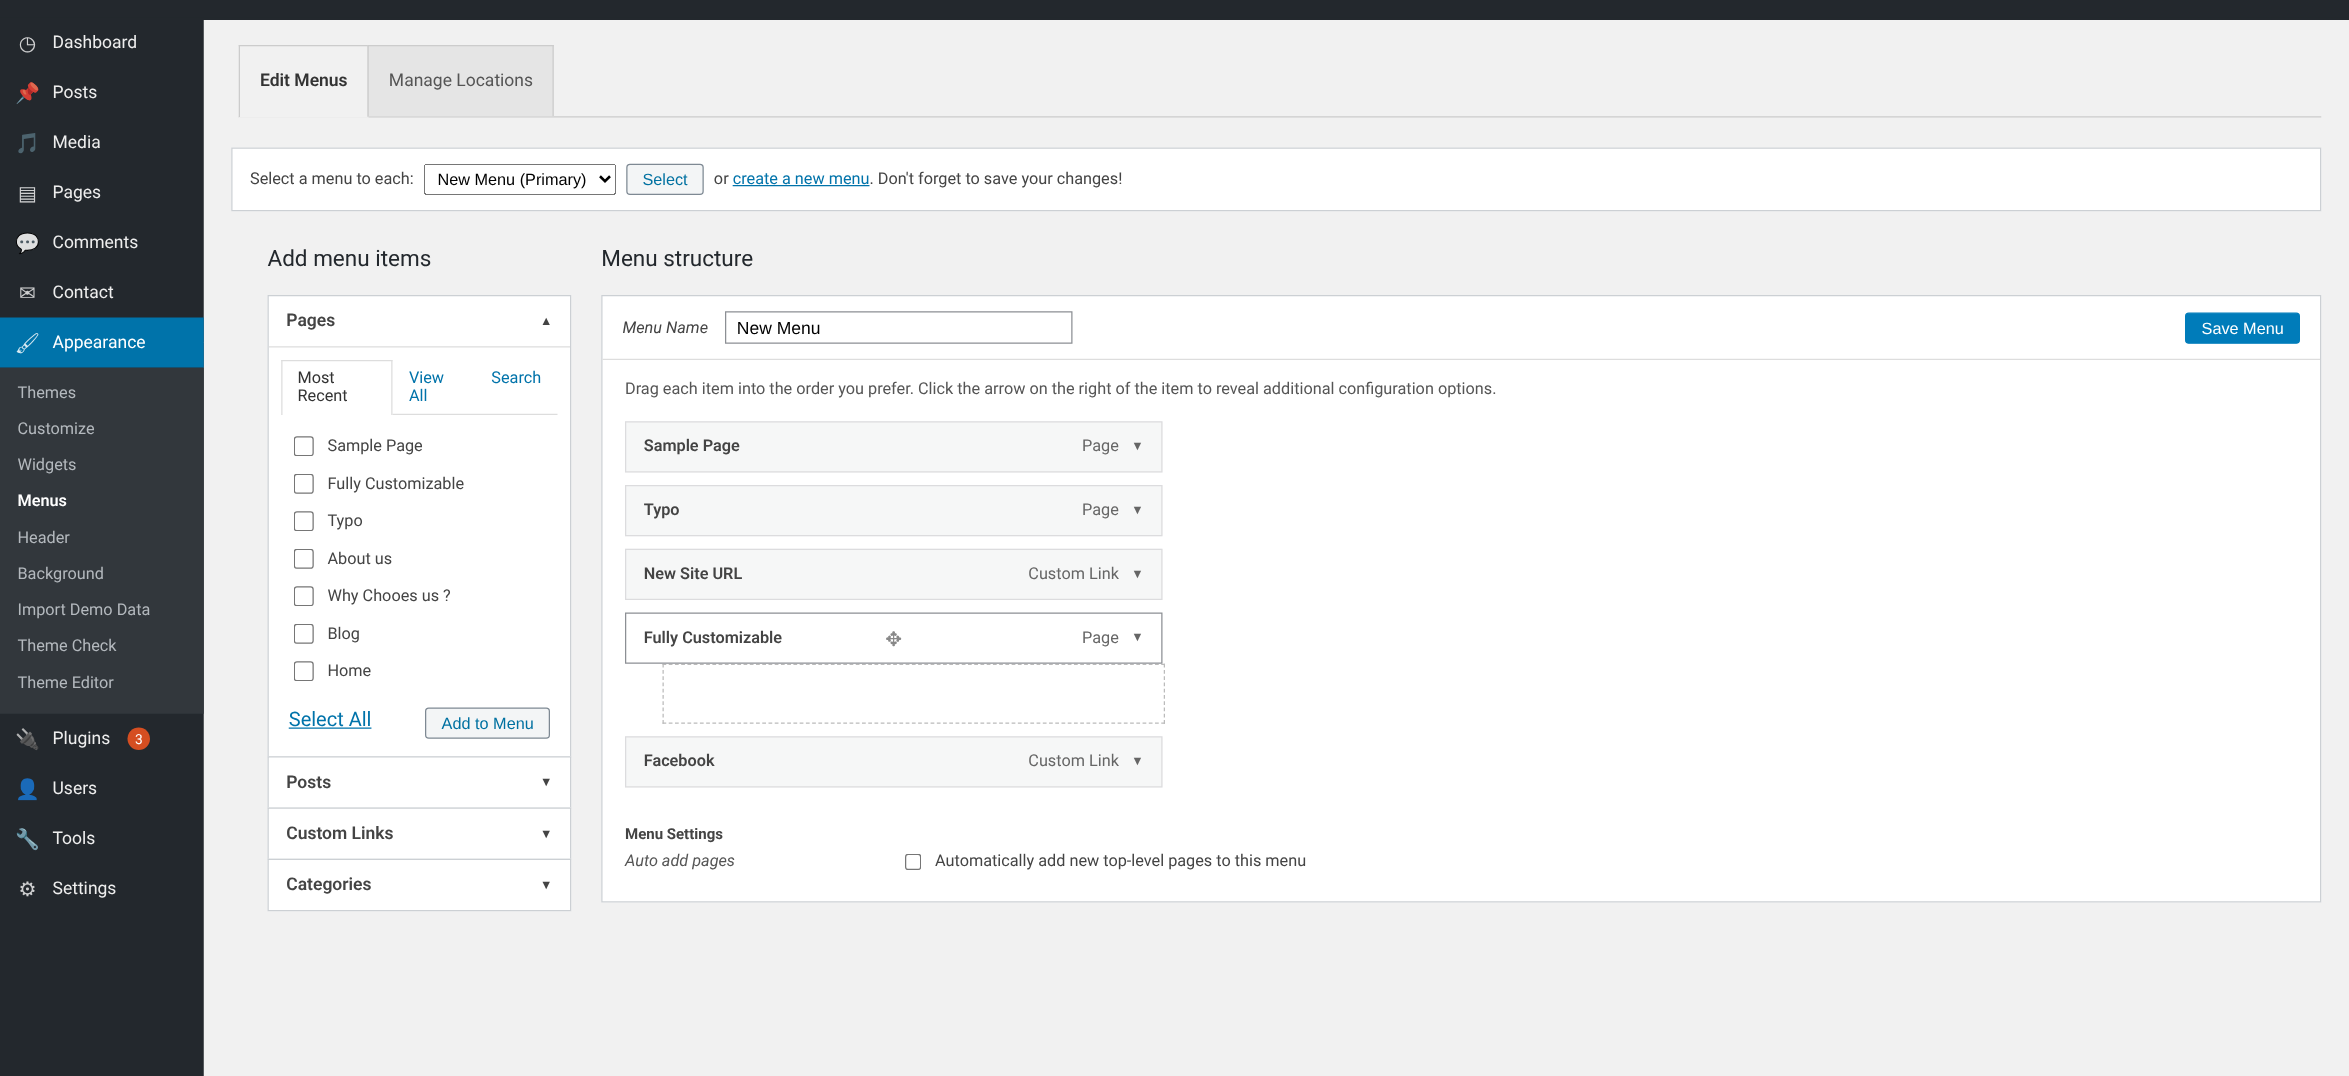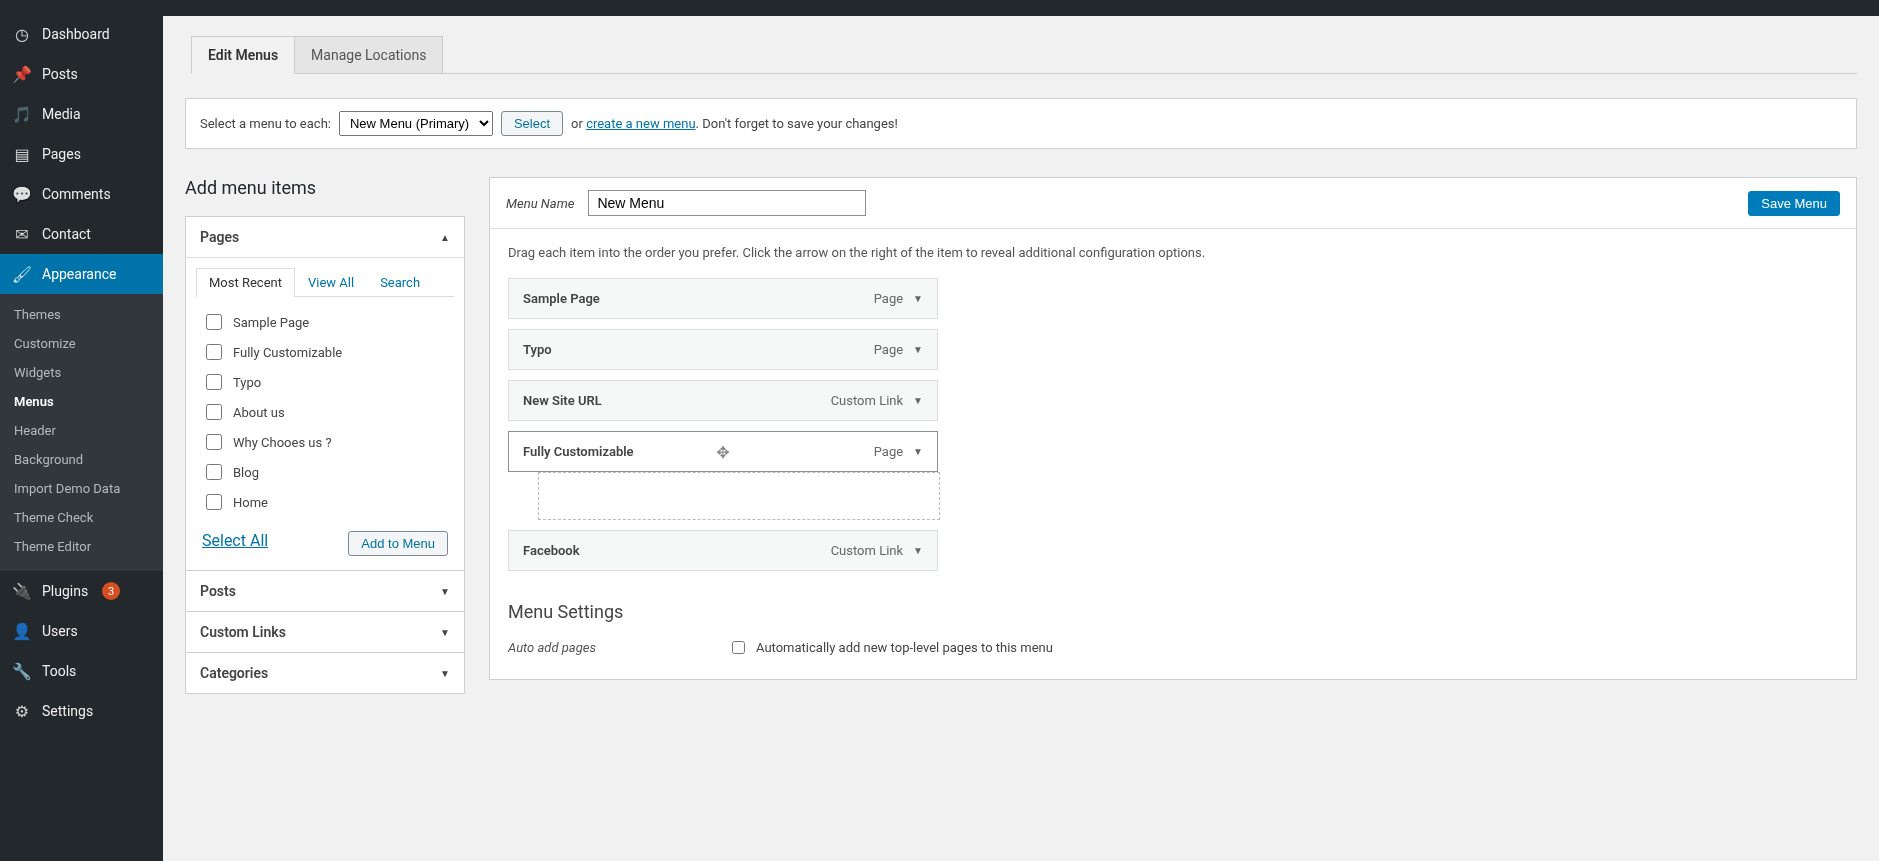--- a/index.html
+++ b/index.html
@@ -12,34 +12,34 @@
   .sidebar .icon { width:20px; height:20px; display:inline-flex; align-items:center; justify-content:center; font-size:16px; opacity:.85; }
   .submenu { background:#32373c; padding:6px 0 10px; }
   .submenu .sub-item { padding:7px 14px; font-size:13px; color:#b4b9be; cursor:pointer; }
   .submenu .sub-item.current { color:#fff; font-weight:600; }
   .badge { display:inline-flex; align-items:center; justify-content:center; width:18px; height:18px; border-radius:50%; background:#d54e21; color:#fff; font-size:11px; margin-left:4px; }
 
   .content { flex:1; padding:0 22px 40px; }
   .green-line { height:2px; background:#46b450; width:6px; margin-bottom:20px; }
 
   .tabs { display:flex; border-bottom:1px solid #ccc; margin-left:6px; }
-  .tab { padding:10px 16px; background:#e5e5e5; border:1px solid #ccc; border-bottom:0; font-size:14px; color:#555; cursor:pointer; margin-right:-1px; }
+  .tab { padding:20px 16px; background:#e5e5e5; border:1px solid #ccc; border-bottom:0; font-size:14px; color:#555; cursor:pointer; margin-right:-1px; }
   .tab.active { background:#f1f1f1; border-bottom:1px solid #f1f1f1; margin-bottom:-1px; font-weight:600; color:#333; }
 
   .menu-picker { border:1px solid #ccd0d4; background:#fff; padding:12px 14px; margin-top:24px; display:flex; align-items:center; gap:8px; font-size:13px; }
   .menu-picker select { padding:3px 6px; font-size:13px; }
   .btn { border:1px solid #7e8993; background:#f3f5f6; color:#0071a1; padding:4px 12px; border-radius:3px; font-size:13px; cursor:pointer; }
   .btn.primary { background:#007cba; border-color:#007cba; color:#fff; }
   .link { color:#0073aa; text-decoration:underline; cursor:pointer; }
 
   .cols { display:flex; gap:24px; margin-top:28px; align-items:flex-start; }
-  .left { width:280px; flex-shrink:0; }
+  .left { width:243px; flex-shrink:0;margin-left:29px; }
   .right { flex:1; }
   h2.section { font-size:18px; font-weight:400; margin:0 0 18px; color:#23282d; }
-  h2.section-sub { font-size:18px; font-weight:400; margin:30px 0 10px; }
+  h2.section-sub { font-size:12px; font-weight:700; margin:30px 0 0; }
 
   .panel { border:1px solid #ccd0d4; background:#fff; }
   .panel-head { padding:12px 14px; font-size:14px; font-weight:600; display:flex; justify-content:space-between; align-items:center; cursor:pointer; }
   .panel-head .caret { font-size:10px; }
   .panel-body { border-top:1px solid #ddd; padding:10px; }
   .panel + .panel { margin-top:-1px; }
 
   .sub-tabs { display:flex; border-bottom:1px solid #ddd; font-size:13px; }
   .sub-tabs .st { padding:6px 12px; cursor:pointer; border:1px solid transparent; border-bottom:none; }
   .sub-tabs .st.active { border-color:#ddd; background:#fff; margin-bottom:-1px; color:#333; }
@@ -220,20 +220,21 @@
         <div class="panel collapsed">
           <div class="panel-head">
               <span>Categories</span>
               <span class="caret">▼</span>
             </div>
 
         </div>
       </div>
 
       <div class="right">
+        <h2 class="section">Menu structure</h2>
         <div class="structure">
           <div class="structure-top">
             <span class="menuname">Menu Name</span>
             <input type="text" value="New Menu" style="">
             <span class="spacer"></span>
             <button class="btn primary">Save Menu</button>
           </div>
           <div class="structure-body">
             <p class="instr">Drag each item into the order you prefer. Click the arrow on the right of the item to reveal additional configuration options.</p>
 

